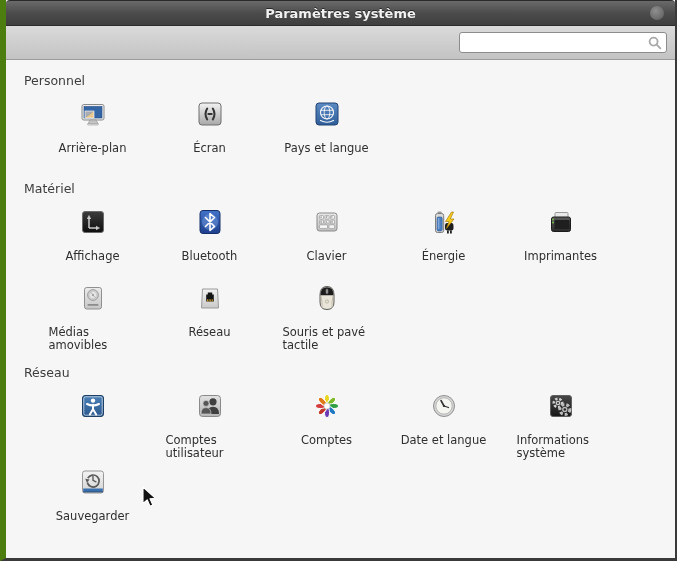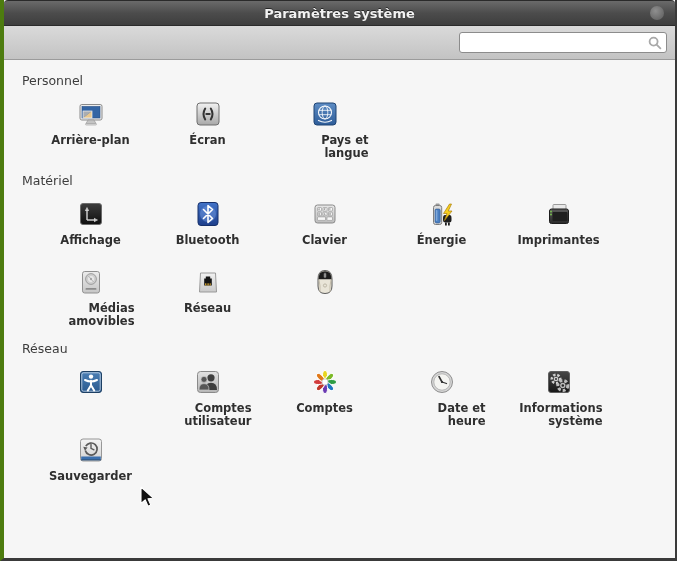--- a/index.html
+++ b/index.html
@@ -1,21 +1,21 @@
 <!DOCTYPE html>
 <html><head>
 <meta charset="utf-8">
 <style>
   html,body{margin:0;padding:0;background:#ffffff;}
   *{box-sizing:border-box;}
   .window{
     width:677px;height:561px;position:relative;
     font-family:"DejaVu Sans","Liberation Sans",sans-serif;
     background:#f6f6f6;
-    border-left:4px solid #4d7c0f;border-right:2px solid #3a3a3a;border-bottom:3px solid #3a3a3a;
+    border-left:6px solid #4d7c0f;border-right:2px solid #3a3a3a;border-bottom:3px solid #3a3a3a;
     overflow:hidden;
   }
   .titlebar{
     height:26px;
     background:linear-gradient(#6a6a6a 0%,#4c4c4c 50%,#3e3e3e 100%);
     border-top:1px solid #2a2a2a;border-bottom:1px solid #2b2b2b;
     border-radius:4px 4px 0 0;
     color:#f2f2f2;font-size:13px;font-weight:bold;
     text-align:center;line-height:25px;
     text-shadow:0 -1px 0 rgba(0,0,0,.55);
@@ -41,22 +41,22 @@
   .content{padding:0 0 0 0;}
   .section-header{
     margin:13px 0 10px 18px;font-size:12.5px;font-weight:normal;color:#3d3d3d;
   }
   .row{display:flex;margin:0 0 6px 28px;}
   .item{
     width:117px;display:flex;flex-direction:column;align-items:center;cursor:default;
   }
   .ico{width:32px;height:32px;display:block;}
   .lbl{
-    margin-top:4px;font-size:11.5px;line-height:13px;color:#2f2f2f;
-    text-align:right;max-width:88px;min-height:26px;font-weight:bold;
+    margin-top:12px;font-size:11.5px;line-height:13px;color:#2f2f2f;
+    text-align:left;max-width:88px;min-height:26px;
   }
   .cursor{position:absolute;left:136px;top:486px;width:16px;height:23px;z-index:50;}
 </style>
 </head>
 <body>
 
 <div class="window">
 
   <div class="titlebar">
     <span>Paramètres système</span>
@@ -288,20 +288,21 @@
         <span class="ico">
           <svg viewBox="0 0 32 32" width="32" height="32">
             <path d="M9 13 Q9 4.5 16 4.5 Q23 4.5 23 13 L23 20 Q23 27.5 16 27.5 Q9 27.5 9 20 Z" fill="#e9e5d8" stroke="#4a4a4a" stroke-width="0.9"></path>
             <path d="M9.6 12.5 Q9.6 5.2 16 5.2 Q22.4 5.2 22.4 12.5 L22.4 13.2 L9.6 13.2 Z" fill="#1c1c1c"></path>
             <rect x="14.8" y="6.8" width="2.4" height="5.2" rx="1.2" fill="#9d9d9d" stroke="#3a3a3a" stroke-width="0.5"></rect>
             <circle cx="16" cy="19.5" r="1.6" fill="none" stroke="#b3ac9c" stroke-width="0.8"></circle>
             <path d="M10 14 Q11.5 20 11 26" fill="none" stroke="#c3bcab" stroke-width="1"></path>
             <path d="M22 14 Q20.5 20 21 26" fill="none" stroke="#c3bcab" stroke-width="1"></path>
           </svg>
         </span>
+        <span class="lbl">Souris et pavé tactile</span>
       </div>
     </div>
 
     <div class="section-header">Réseau</div>
     <div class="row">
 
       <div class="item">
         <span class="ico">
           <svg viewBox="0 0 32 32" width="32" height="32">
             <defs>
@@ -362,21 +363,21 @@
       <div class="item">
         <span class="ico">
           <svg viewBox="0 0 32 32" width="32" height="32">
             <circle cx="16" cy="16" r="10.5" fill="#d6d6d6" stroke="#8f8f8f" stroke-width="1"></circle>
             <circle cx="16" cy="16" r="8.2" fill="#f4f4f1" stroke="#aaaaaa" stroke-width="0.8"></circle>
             <line x1="16" y1="16" x2="13" y2="10.5" stroke="#333" stroke-width="1.6" stroke-linecap="round"></line>
             <line x1="16" y1="16" x2="20.5" y2="17.5" stroke="#333" stroke-width="1.3" stroke-linecap="round"></line>
             <circle cx="16" cy="16" r="1.1" fill="#333"></circle>
           </svg>
         </span>
-        <span class="lbl">Date et heure</span>
+        <span class="lbl">Date et langue</span>
       </div>
 
       <div class="item">
         <span class="ico">
           <svg viewBox="0 0 32 32" width="32" height="32">
             <defs>
                 <linearGradient id="gsys" x1="0" y1="0" x2="0" y2="1">
               <stop offset="0" stop-color="#474747"></stop>
                   <stop offset="1" stop-color="#171717"></stop>
                 </linearGradient>

